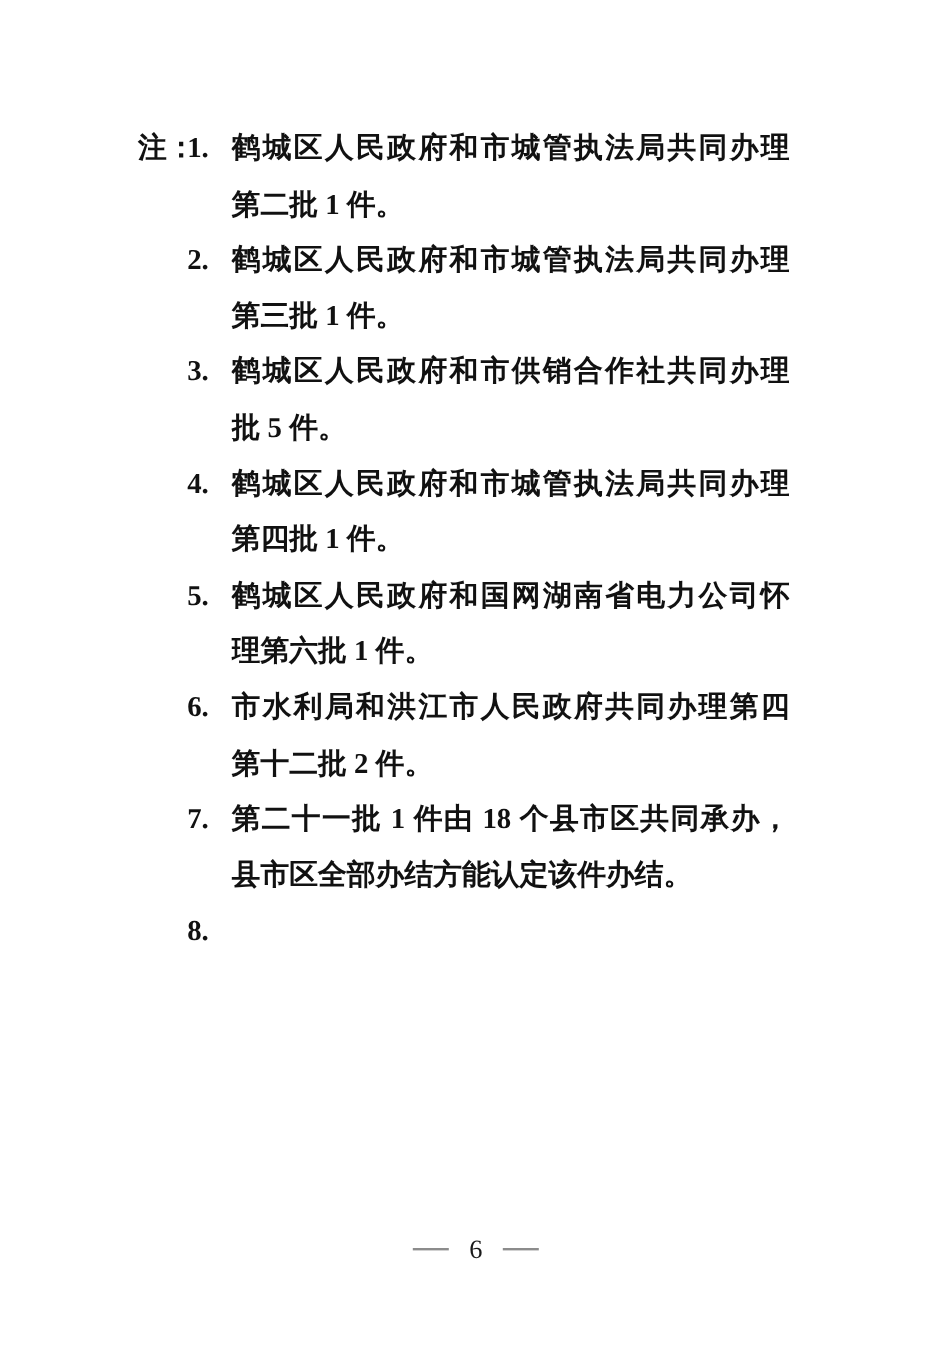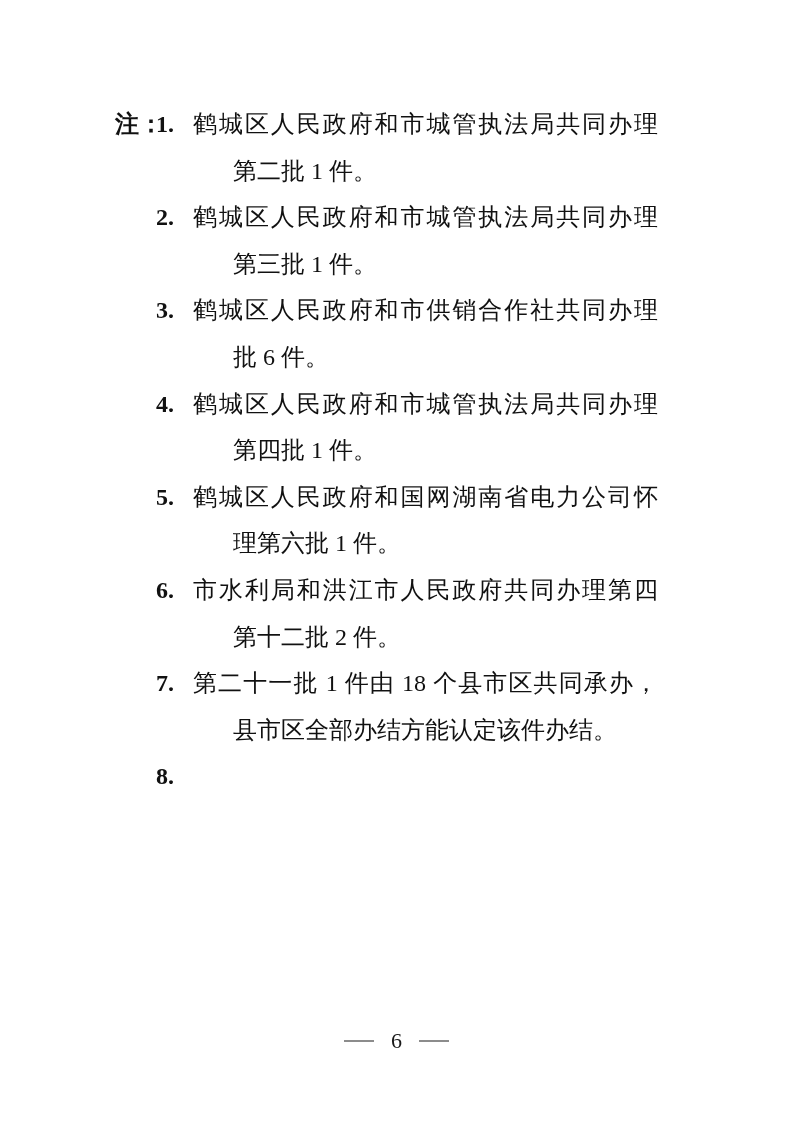--- a/index.html
+++ b/index.html
@@ -39,31 +39,30 @@
     position: absolute;
     left: 41px;
     top: 0;
     font-size: 24px;
     font-weight: bold;
     line-height: 46.6px;
   }
 
   .line {
     font-size: 24px;
-    font-weight: normal;
+    font-weight: bold;
     line-height: 46.6px;
     height: 46.6px;
     overflow: hidden;
     text-align: justify;
     text-align-last: justify;
   }
   .line.last {
     text-align: left;
     text-align-last: left;
-    margin-left: 40px;
   }
 
   
   .footer {
     position: absolute;
     top: 1030px;
     left: 0;
     width: 100%;
     text-align: center;
     line-height: 22px;
@@ -101,21 +100,21 @@
           <span class="num">2.</span>
           <div class="lines">
             <div class="line">鹤城区人民政府和市城管执法局共同办理</div>
             <div class="line last">第三批 1 件。</div>
           </div>
         </div>
         <div class="item">
           <span class="num">3.</span>
           <div class="lines">
             <div class="line">鹤城区人民政府和市供销合作社共同办理</div>
-            <div class="line last">批 6 件。</div>
+            <div class="line last">批 5 件。</div>
           </div>
         </div>
         <div class="item">
           <span class="num">4.</span>
           <div class="lines">
             <div class="line">鹤城区人民政府和市城管执法局共同办理</div>
             <div class="line last">第四批 1 件。</div>
           </div>
         </div>
         <div class="item">

